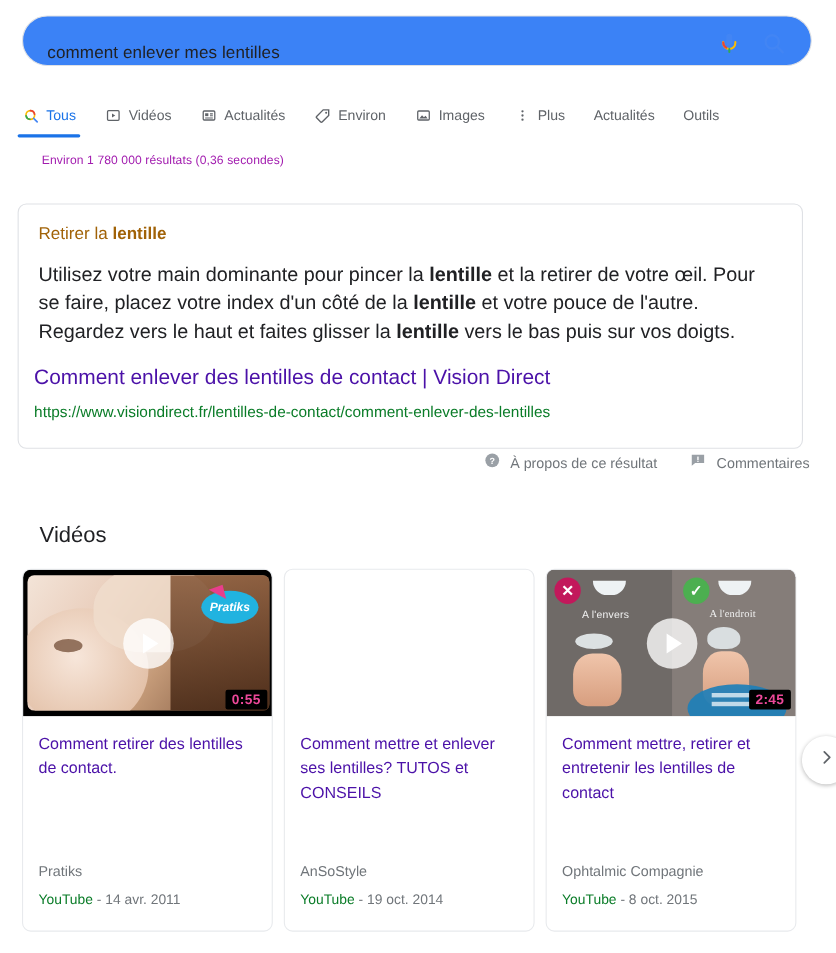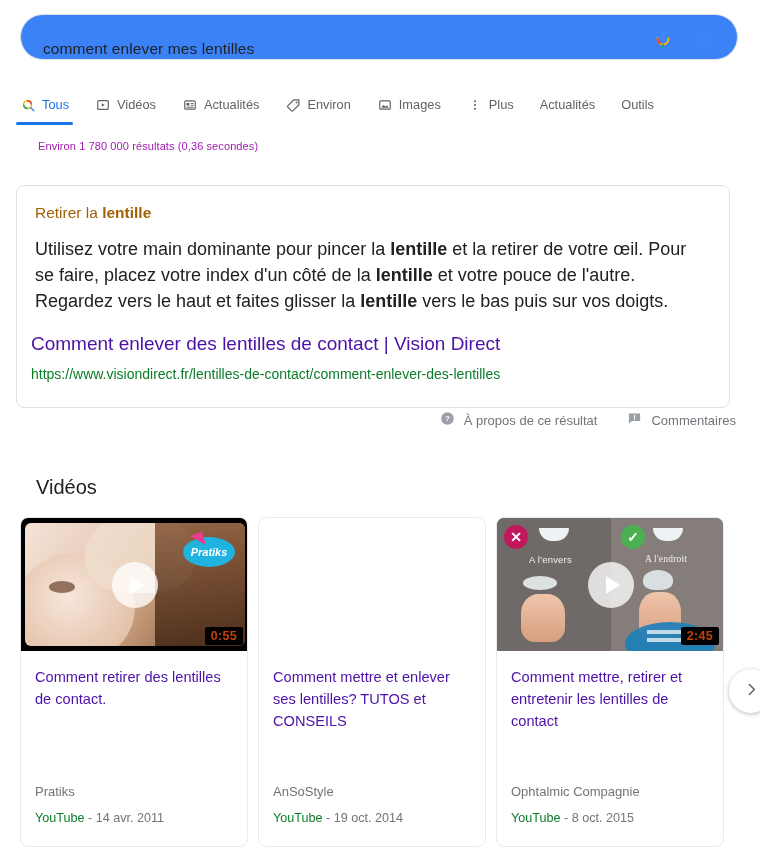--- a/index.html
+++ b/index.html
@@ -102,21 +102,21 @@
   .vthumb { position: absolute; left: 0; top: 0; width: 228px; height: 133px; overflow: hidden; }
   .vtitle {
     position: absolute; left: 14px; top: 148px; width: 200px;
     font-size: 14.6px; line-height: 22px; color: #4b11a8;
   }
   .vchannel { position: absolute; left: 14px; bottom: 47px; font-size: 13px; color: #70757a; }
   .vmeta { position: absolute; left: 14px; bottom: 21px; font-size: 12.6px; color: #70757a; }
   .vmeta .yt { color: #0a7c28; }
   .duration {
     position: absolute; right: 6px; bottom: 6px;
-    background: #000; color: #c2410c; font-size: 12.5px; font-weight: 700;
+    background: #000; color: #ec4899; font-size: 12.5px; font-weight: 700;
     padding: 2px 6px; border-radius: 2px; letter-spacing: .3px; margin-top: 48px;
   }
   .play-btn {
     position: absolute; left: 50%; top: 50%; transform: translate(-50%,-50%);
     width: 46px; height: 46px; border-radius: 50%;
     background: rgba(255,255,255,.78);
     display: flex; align-items: center; justify-content: center;
   }
   .play-tri {
     width: 0; height: 0; margin-left: 4px;

